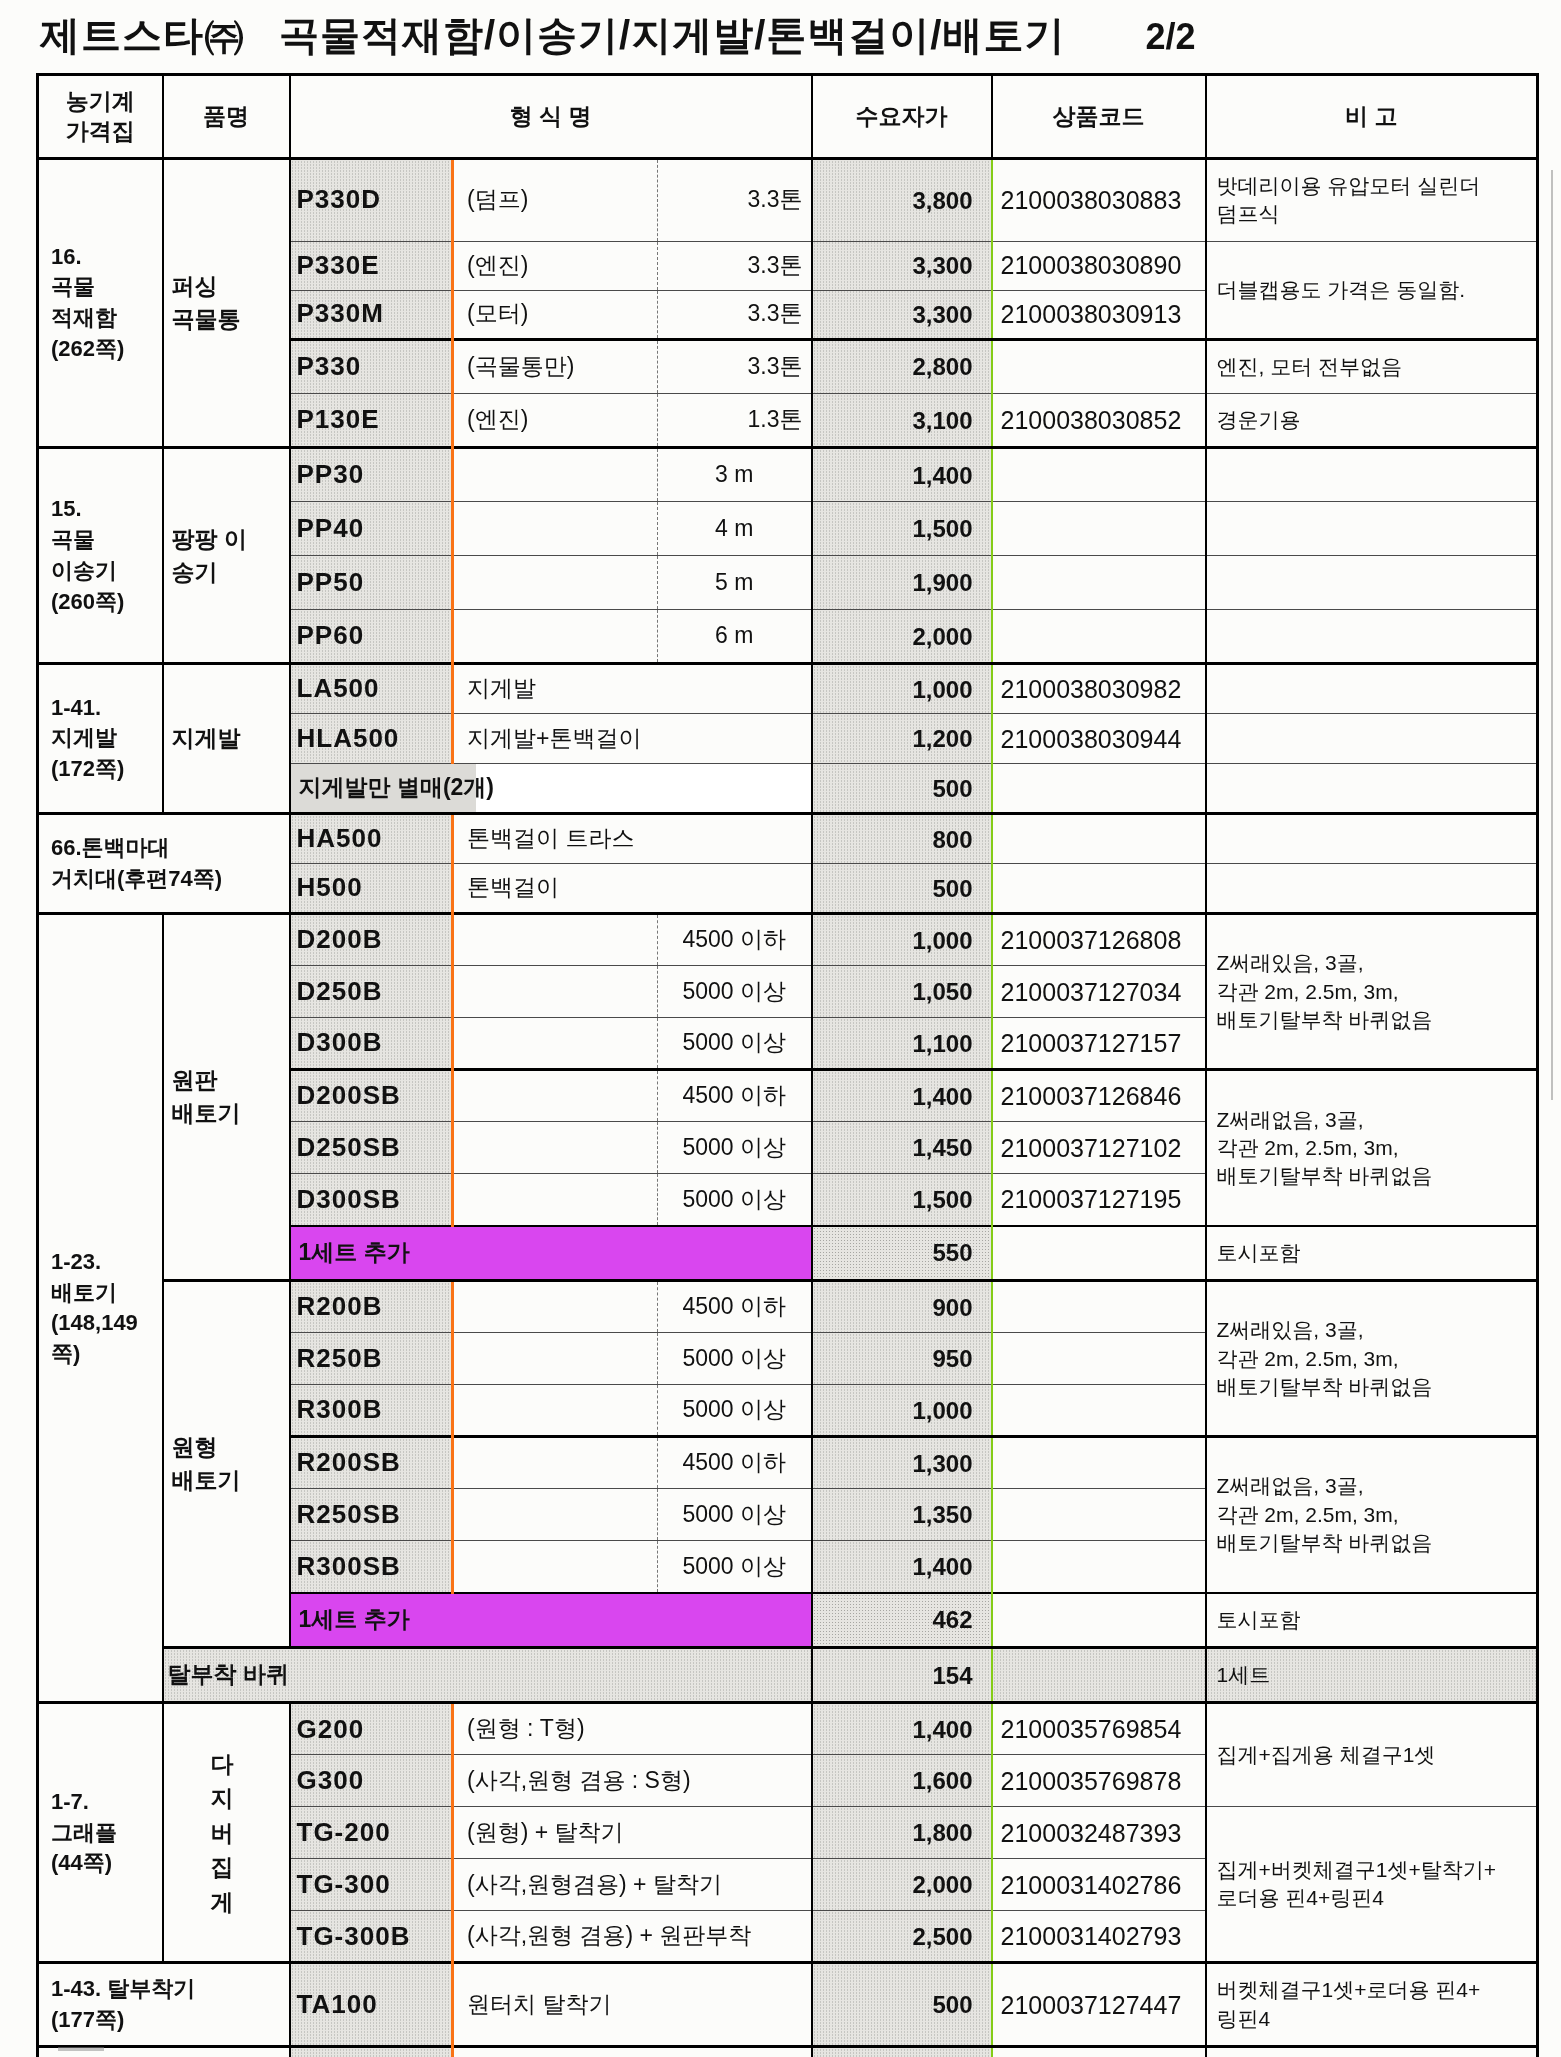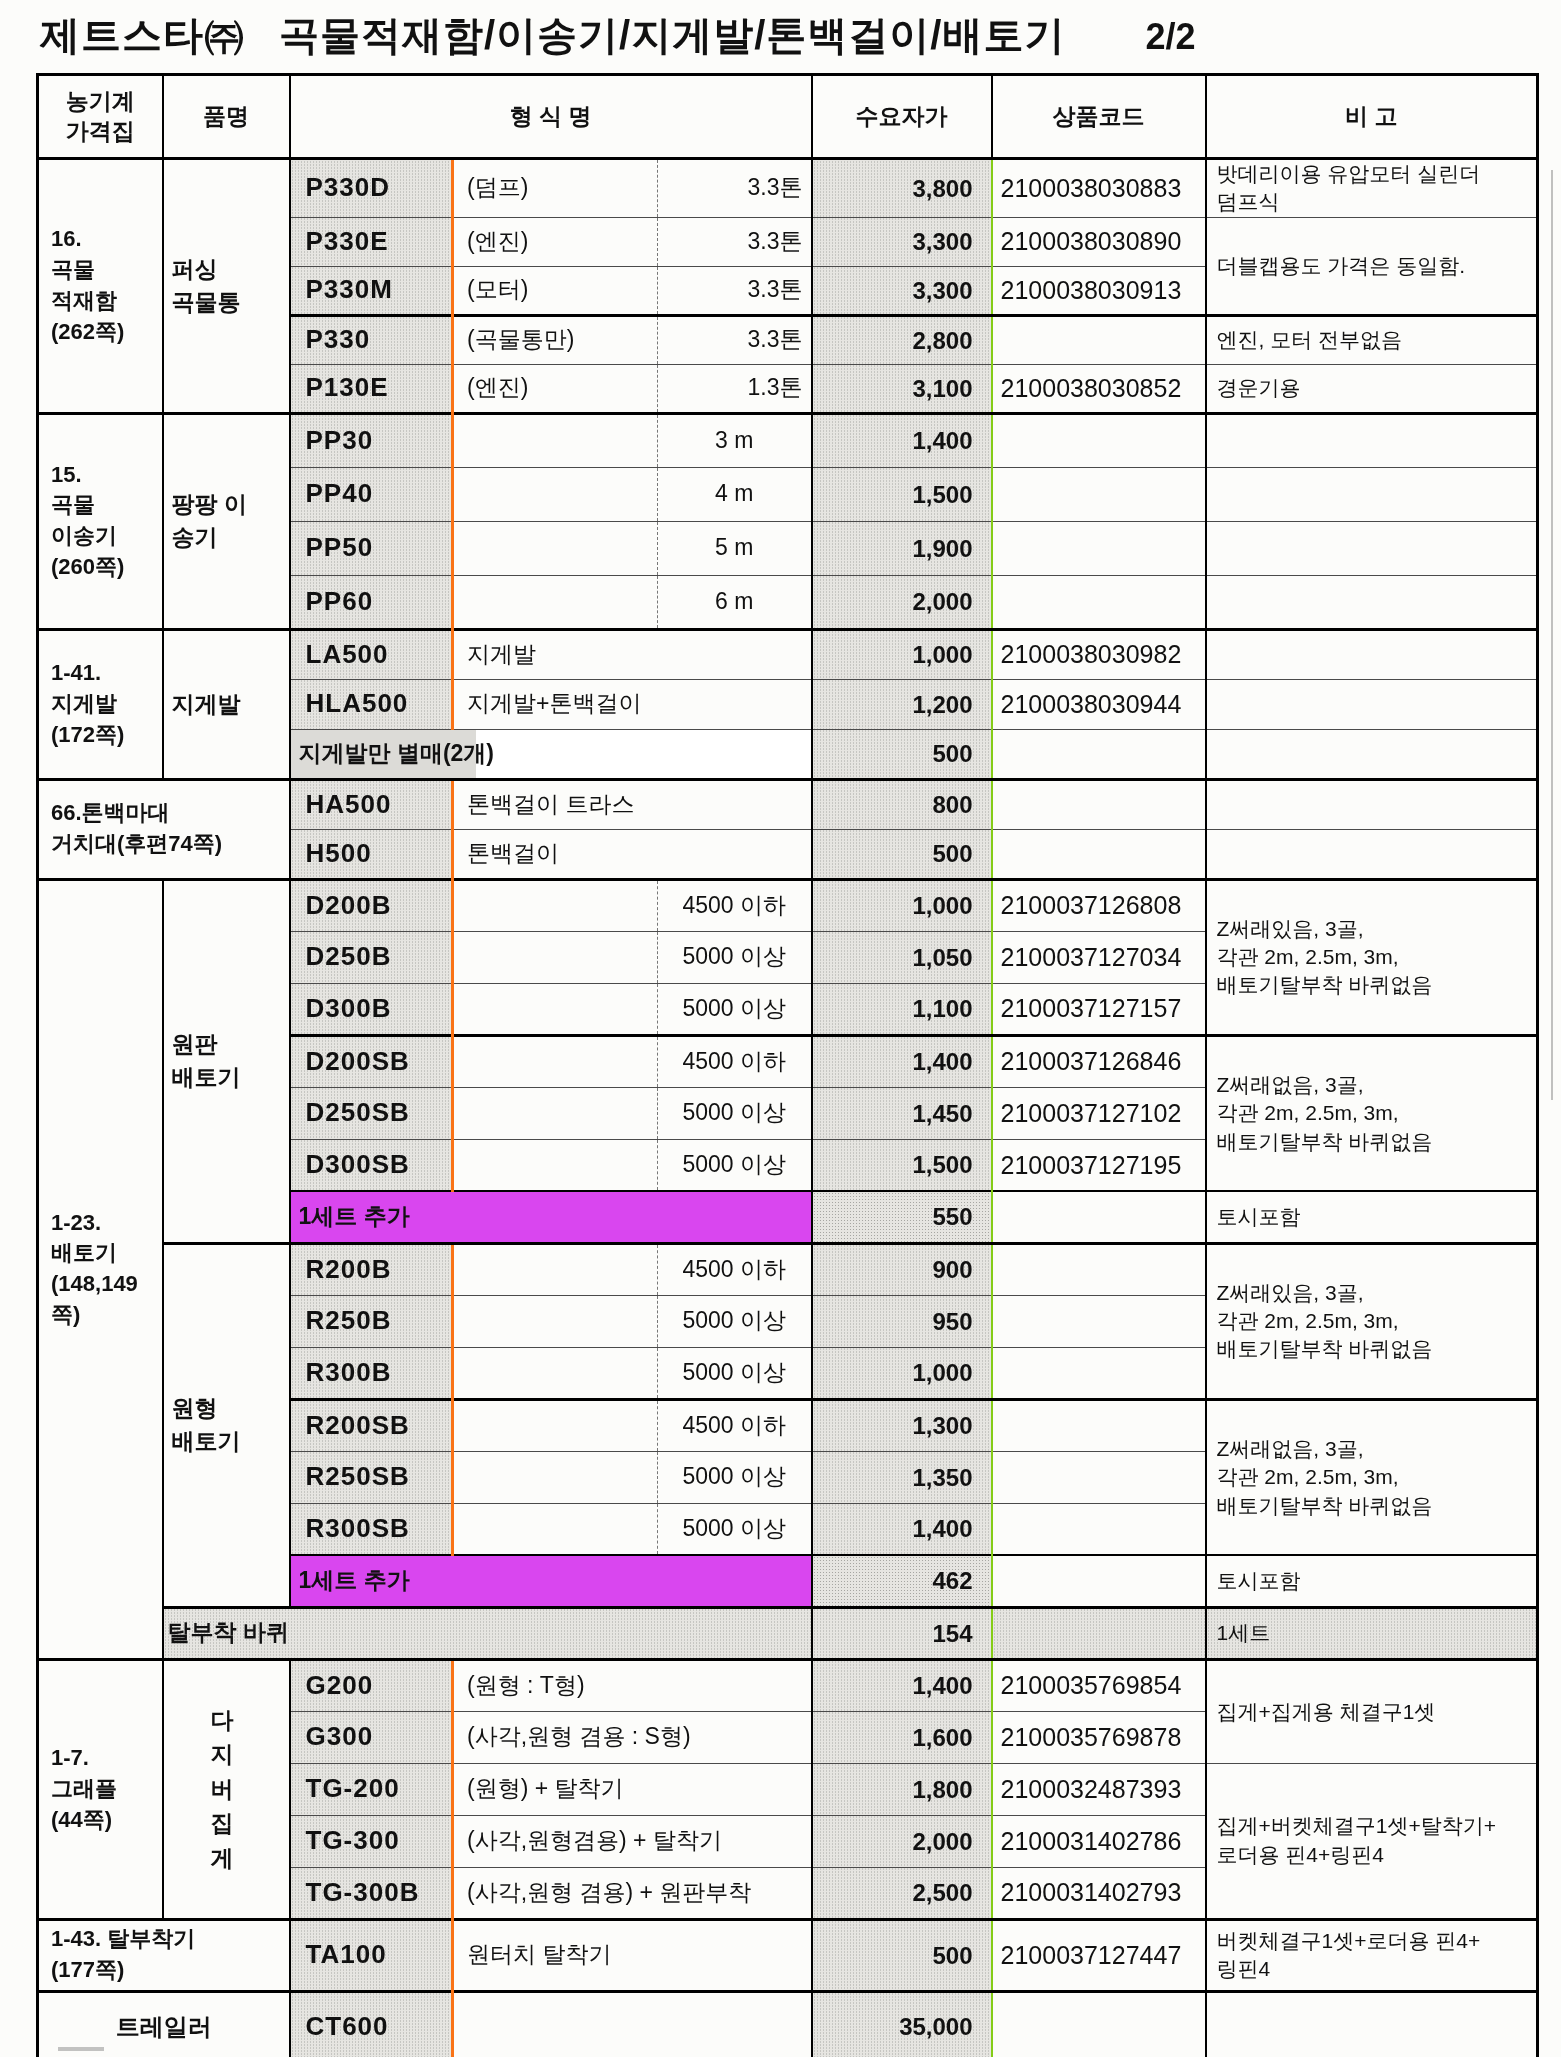--- a/index.html
+++ b/index.html
@@ -31,27 +31,27 @@
   tr.sec > td{border-top:3px solid #000;}
   tr.bt2 > td{border-top:3px solid #000;}
   tr.bt1 > td{border-top:2px solid #000;}
 
   .hd{font-weight:600;text-align:center;font-size:23px;}
   .blk{border-left:2px solid #000;}
   .c1{text-align:left;padding-left:12px;font-weight:600;font-size:22px;line-height:1.4;}
   .c1c{text-align:center;font-weight:600;font-size:24px;}
   .c2{border-left:2px solid #000;font-weight:600;font-size:23px;line-height:1.45;}
   .c2v{text-align:center;padding-left:0;line-height:1.5;}
-  .m{border-left:2px solid #000;font-weight:700;font-size:26px;letter-spacing:1px;padding-left:15px;}
+  .m{border-left:2px solid #000;font-weight:700;font-size:26px;letter-spacing:1px;padding-left:6px;}
   .d{border-left:3px solid #f97316;padding-left:13px;margin-top:48px;}
   .s{border-left:1px dashed #777;text-align:center;}
   .sl{text-align:right;padding-left:10px;}
   .p{border-left:2px solid #000;text-align:right;padding-right:18px;font-weight:700;font-size:24px;}
   .k{border-left:2px solid #84cc16;font-size:25px;padding-left:8px;}
-  .n{border-left:2px solid #000;font-size:21px;padding:0 10px;line-height:1.35;}
+  .n{border-left:2px solid #000;font-size:21px;padding:12px 10px;line-height:1.35;}
   .sh{
     background-color:#e6e5e1;
     background-image:radial-gradient(#a6a6a2 0.8px, transparent 0.9px);
     background-size:3px 3px;
   }
   .spec{
     border-left:2px solid #000;font-weight:600;padding-left:8px;
     background:linear-gradient(90deg,#dcdbd7 0 185px,#fff 185px);
   }
   .addset{border-left:2px solid #000;font-weight:600;padding-left:8px;background:#d946ef;}

